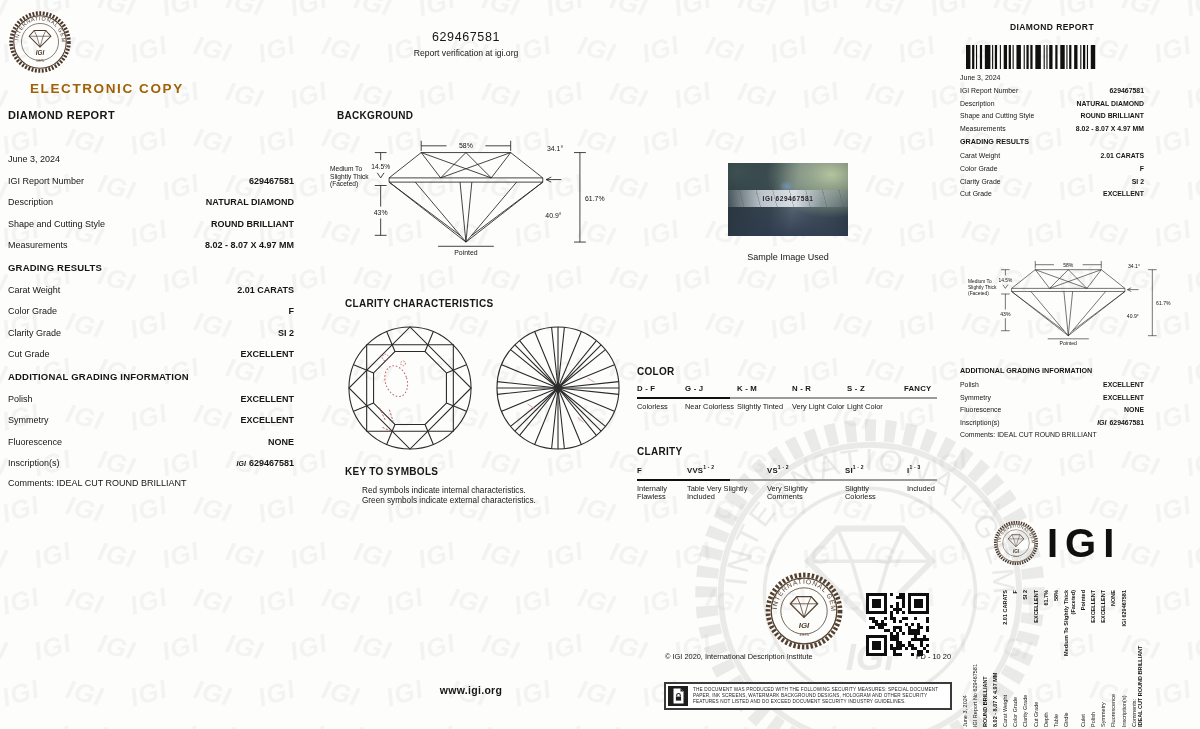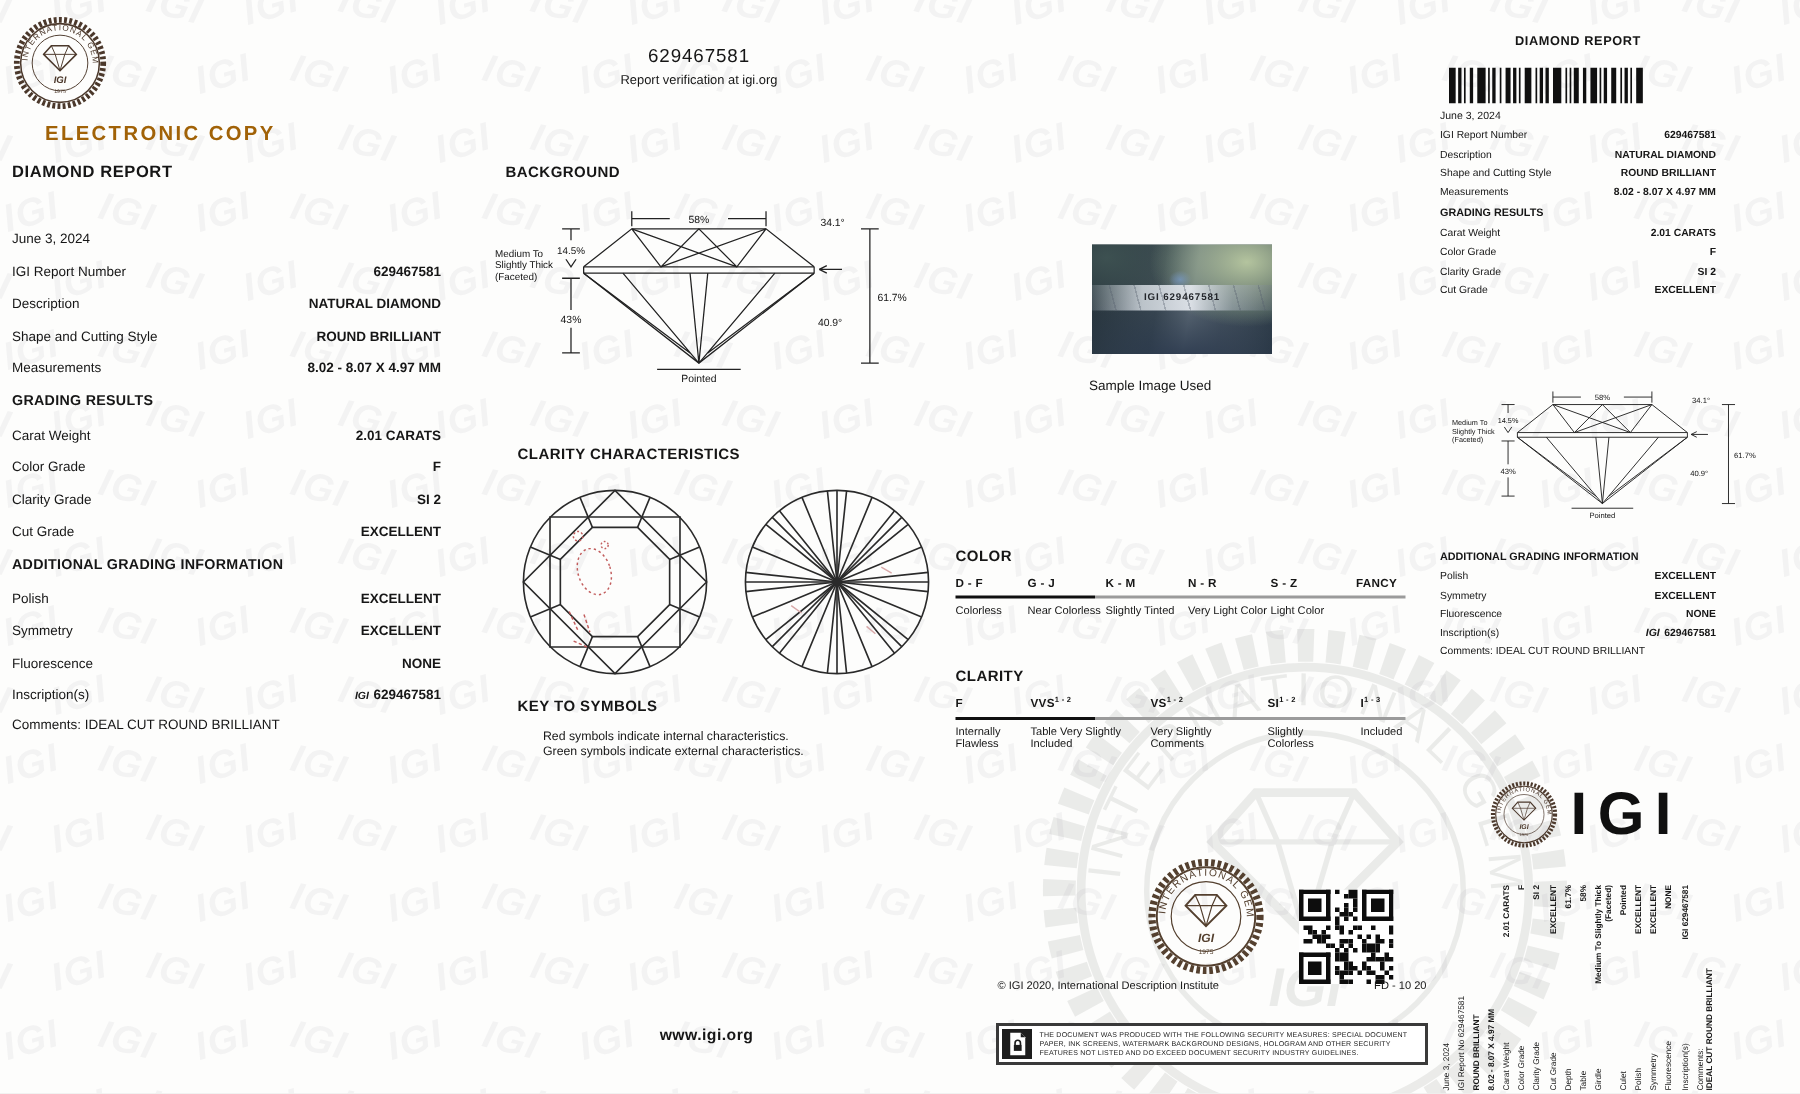--- a/index.html
+++ b/index.html
@@ -49,21 +49,21 @@
       radial-gradient(10px 8px at 49% 32%,rgba(108,146,226,.95),transparent 75%),
       radial-gradient(70px 52px at 8% 12%,rgba(62,82,82,.95),transparent 72%),
       radial-gradient(110px 74px at 50% 112%,rgba(38,52,74,.97),transparent 78%),
       linear-gradient(100deg,#25323a 0%,#3d4b52 38%,#6d7a82 55%,#4d5a64 72%,#2c3a46 100%);}
   .girdle-band{position:absolute;left:0;top:27px;width:100%;height:17px;
     background:
       repeating-linear-gradient(75deg,transparent 0 15px,rgba(85,95,108,.35) 15px 16px),
       linear-gradient(90deg,rgba(150,160,168,.25),rgba(206,213,219,.88) 28%,rgba(228,232,238,.92) 55%,rgba(168,178,188,.55) 78%,rgba(110,120,132,.25));}
   .girdle-band div{position:absolute;inset:0;text-align:center;font-size:6.5px;line-height:17px;
     letter-spacing:.6px;color:#23262b;font-weight:bold;}
-  .sample-cap{left:726px;top:252px;width:124px;text-align:left;font-size:9px;}
+  .sample-cap{left:726px;top:252px;width:124px;text-align:center;font-size:9px;}
   
   .scale{width:300px;}
   .scale-color{left:637px;top:366px;}
   .scale-clarity{left:637px;top:446px;}
   .scale .cols{display:flex;}
   .scale .g{font-size:7.8px;font-weight:600;letter-spacing:.2px;}
   .scale .g sup{font-size:5px;}
   .scale .d{font-size:7.4px;line-height:8.6px;margin-top:4px;}
   .scale .rule{height:2.2px;margin-top:4px;background:linear-gradient(90deg,#101010 0 31%,#9b9b9b 31% 100%);}
   .scale-color .col:nth-child(1){width:48px}.scale-color .col:nth-child(2){width:52px}

